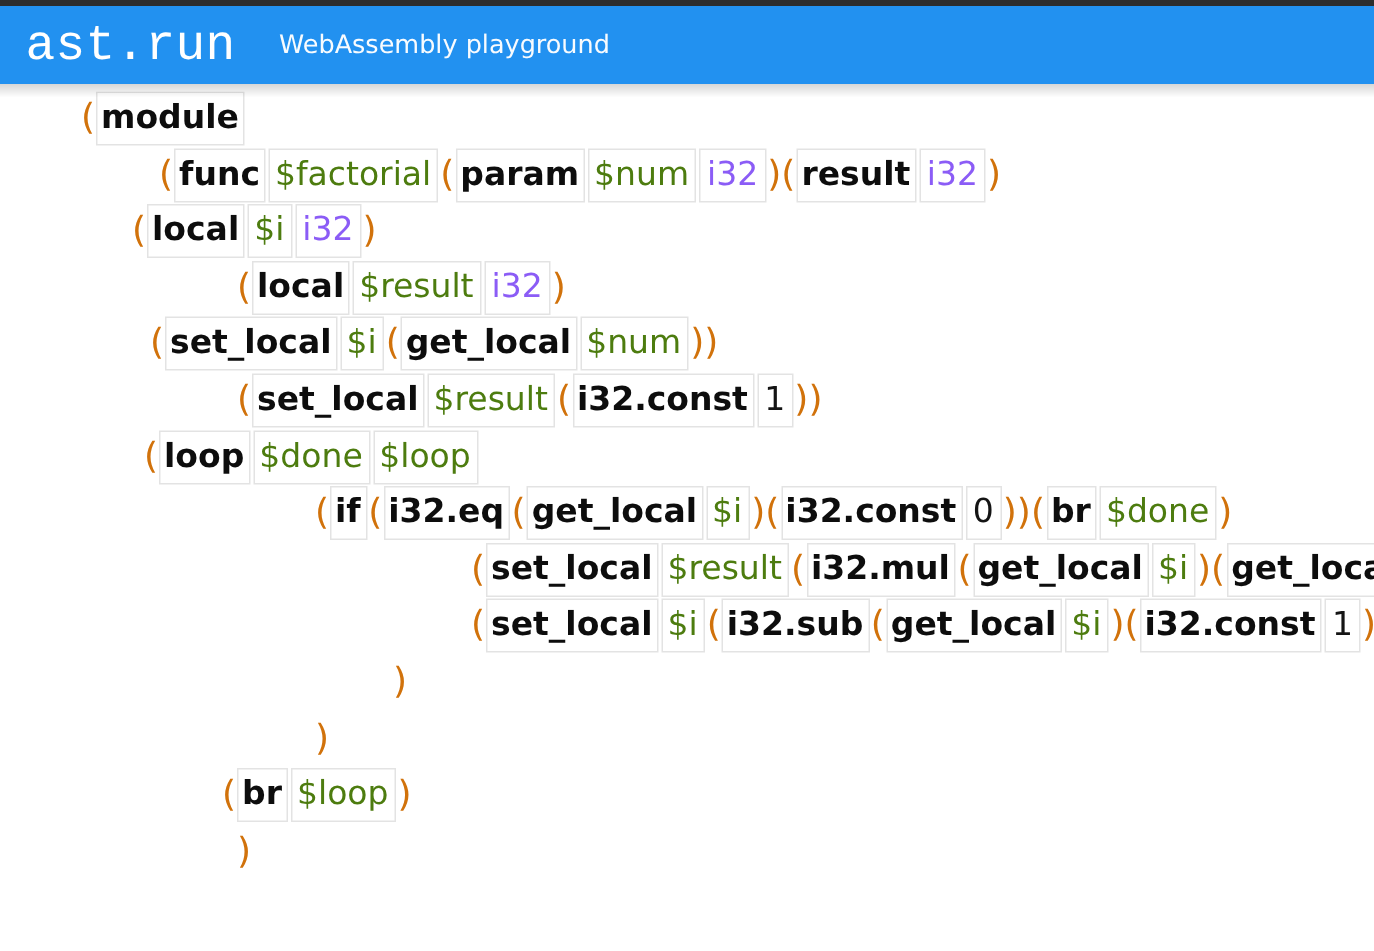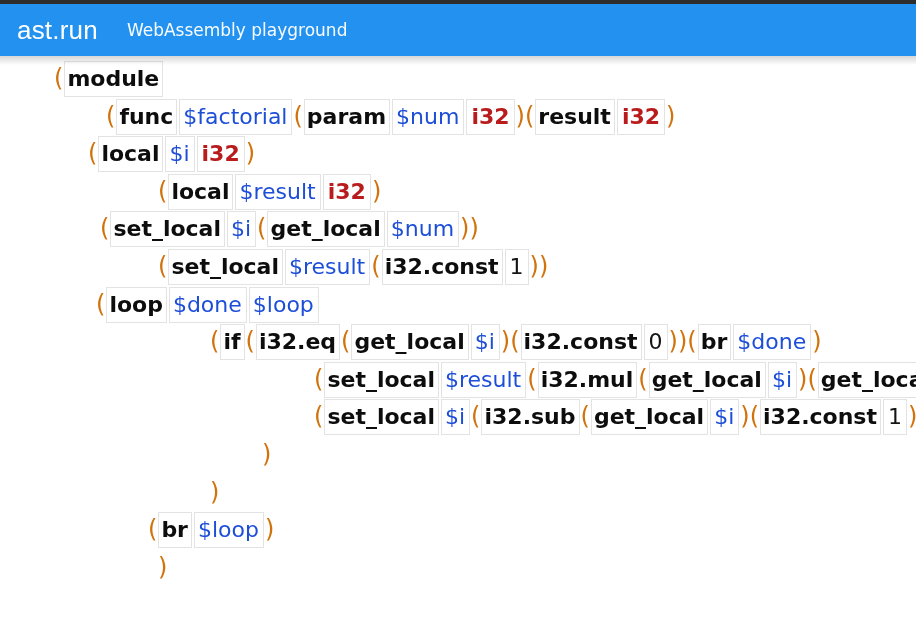--- a/index.html
+++ b/index.html
@@ -40,26 +40,26 @@
     content: "";
     position: absolute;
     left: 0; top: 52px;
     width: 916px;
     height: 9px;
     background: linear-gradient(to bottom, rgba(0,0,0,0.16), rgba(0,0,0,0));
     pointer-events: none;
   }
   .brand {
     color: #ffffff;
-    font-size: 26px;
+    font-size: 33px;
     font-weight: 300;
     letter-spacing: 0.2px;
     margin-left: 17px;
     line-height: 1;
-    font-family: Liberation Sans, sans-serif;
+    font-family: Liberation Mono, monospace;
   }
   .tagline {
     color: #ffffff;
     font-size: 17px;
     font-weight: 400;
     margin-left: 29px;
     line-height: 1;
     opacity: 0.97;
   }
 
@@ -104,32 +104,32 @@
     font-size: 24px;
     font-weight: 400;
     padding: 0 0px;
   }
   .kw {
     color: #0d0d0d;
     font-weight: bold;
     padding: 0 3px 0 2px;
   }
   .idf {
-    color: #1d4ed8;
+    color: #4d7c0f;
     font-weight: 400;
     padding: 0 4px 0 3px;
   }
   .num {
     color: #141414;
     font-weight: 400;
     padding: 0 4px 0 4px;
   }
   .type {
-    color: #b91c1c;
-    font-weight: 700;
+    color: #8b5cf6;
+    font-weight: 400;
     padding: 0 4px 0 4px;
   }
 </style>
 </head>
 <body>
 
 <div id="top-strip"></div>
 
 <header id="app-header">
   <span class="brand">ast.run</span>

